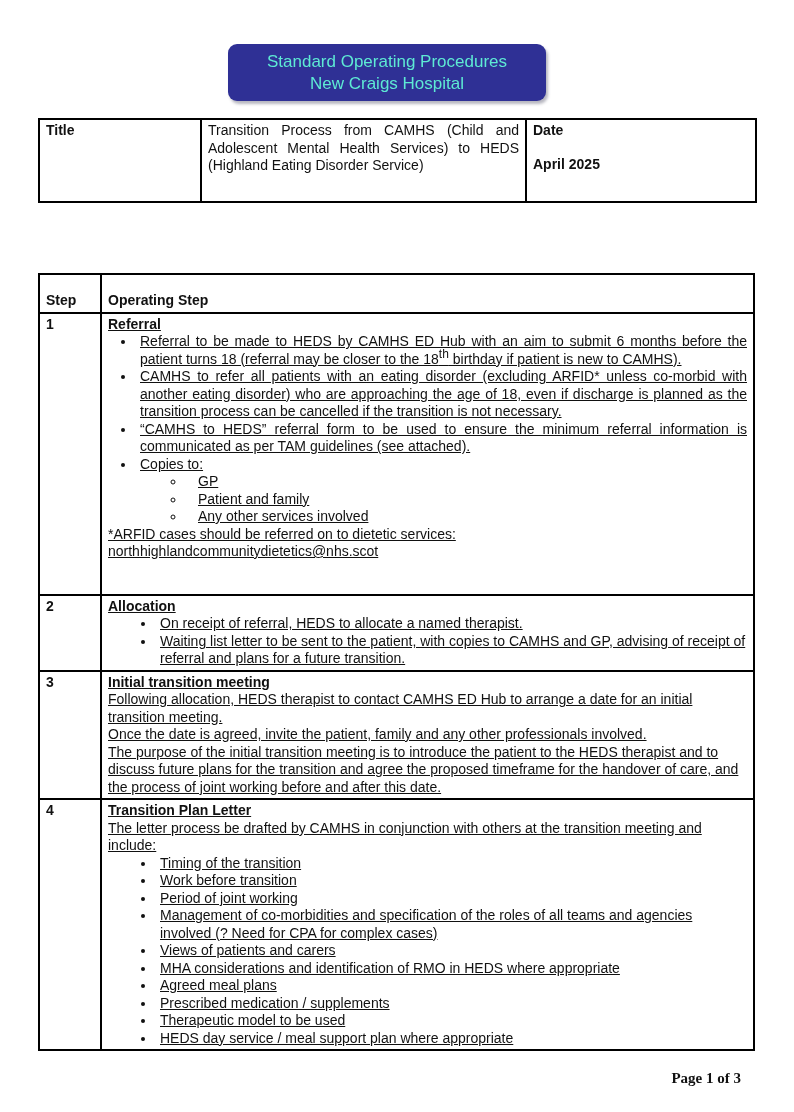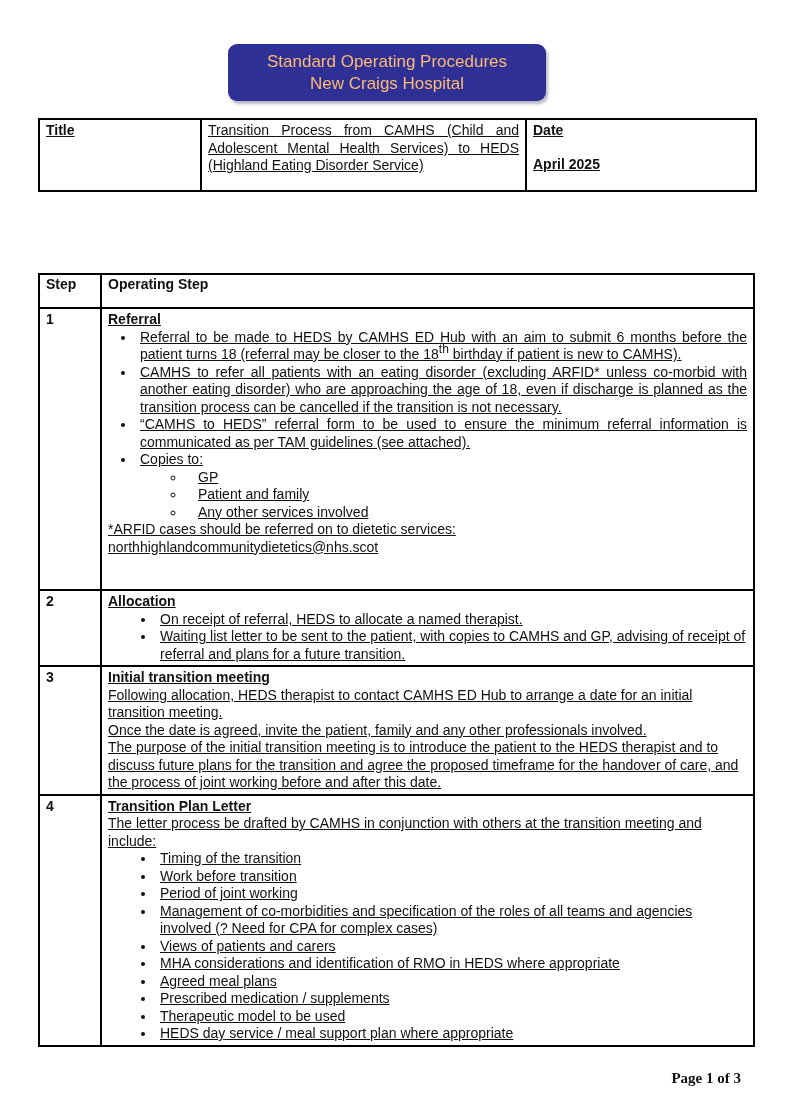--- a/index.html
+++ b/index.html
@@ -33,30 +33,30 @@
   }
 
   .bold { font-weight: bold; }
   .justify { text-align: justify; }
 
   table { border-collapse: collapse; }
   .doc-table { position: absolute; left: 38px; width: 717px; table-layout: fixed; }
   .doc-table td, .doc-table th { border: 2px solid #000; vertical-align: top; padding: 2px 6px; }
 
   .title-table { top: 118px; }
-  .title-table td { height: 72px; text-decoration: underline; }
+  .title-table td { height: 83px; }
   .col-titlelabel { width: 162px; }
   .col-titlevalue { width: 325px; }
   .col-date { width: 230px; }
   .date-value { margin-top: 16px; }
 
   .reason-box { position: absolute; left: 38px; top: 207px; width: 717px; border: 2px solid #000; padding: 2px 7px 4px 7px; }
 
   .steps-table { top: 273px; }
-  .steps-table th { text-align: left; height: 34px; padding-top: 1px; border-radius: 7px; }
+  .steps-table th { text-align: left; height: 34px; padding-top: 17px; border-radius: 7px; }
   .col-step { width: 62px; }
   .step-num { font-weight: bold; padding-top: 3px; }
   .step-body { padding: 3px 8px 3px 6px; text-decoration: underline; }
   tr.r1 { height: 282px; }
   tr.r2 { height: 64px; }
   tr.r3 { height: 116px; }
   tr.r4 { height: 244px; }
 
   ul.l1 { margin: 0; padding-left: 28px; list-style: disc; }
   ul.l1 > li { padding-left: 4px; }
@@ -72,21 +72,21 @@
     text-align: right; padding-right: 14px;
     font-family: "Liberation Serif", serif; font-weight: bold; font-size: 15px;
   }
 </style>
 </head>
 <body>
 
 <div class="page">
 
 
-  <div class="banner" style="background: rgb(47, 48, 149); color: #fdba74;">
+  <div class="banner" style="background: rgb(47, 48, 149); color: #5eead4;">
     <div>Standard Operating Procedures</div>
     <div>New Craigs Hospital</div>
   </div>
 
   <table class="doc-table title-table">
     <colgroup>
         <col class="col-titlelabel">
         <col class="col-titlevalue">
         <col class="col-date">
       </colgroup>

